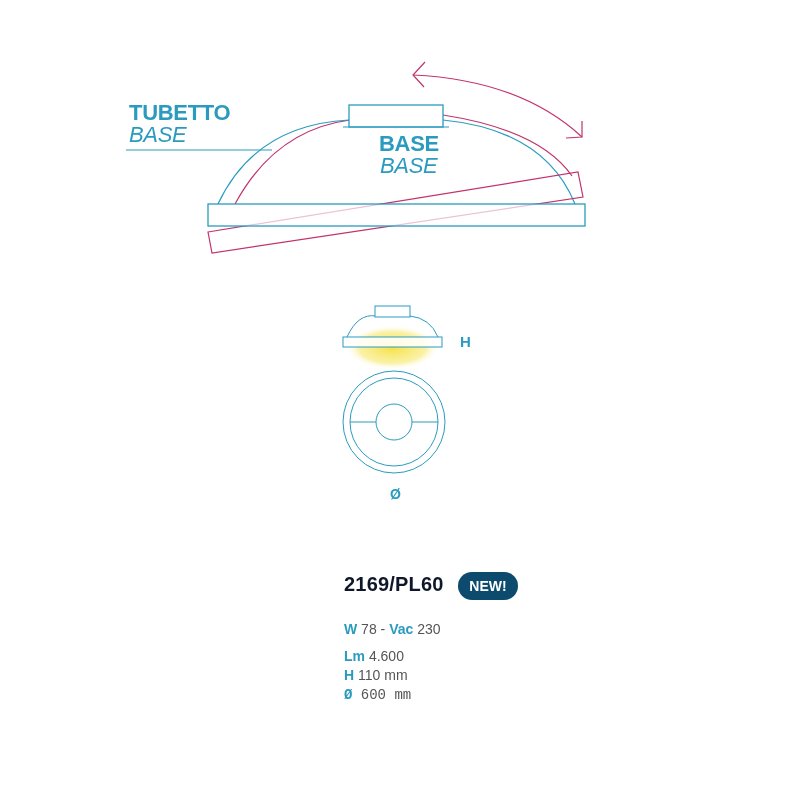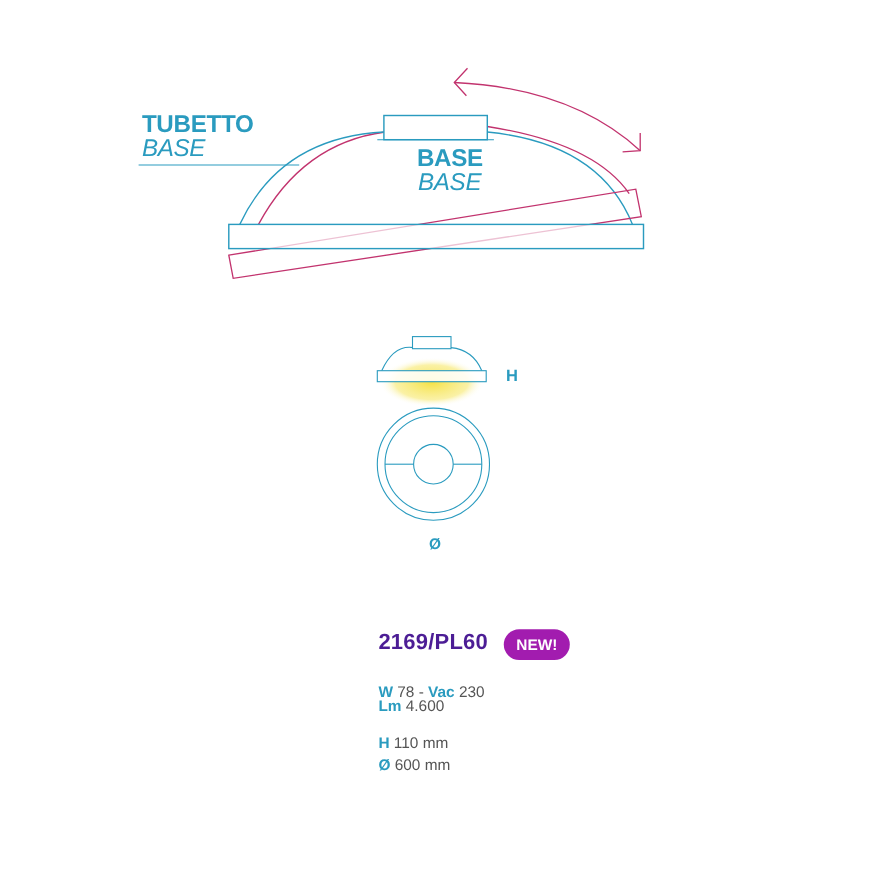--- a/index.html
+++ b/index.html
@@ -7,25 +7,25 @@
   svg.main { position: absolute; left: 0; top: 0; }
   .lbl { position: absolute; color: #2a9bbf; font-size: 22px; font-weight: bold; letter-spacing: -0.3px; line-height: 22px; }
   .lbl.it { font-style: italic; font-weight: normal; }
   .lbl-tub { left: 129px; top: 102px; }
   .lbl-tube { left: 129px; top: 124px; }
   .lbl-base { left: 379px; top: 133px; }
   .lbl-base2 { left: 380px; top: 155px; }
   .lbl-h { left: 460px; top: 331px; font-size: 15px; }
   .lbl-o { left: 390px; top: 483px; font-size: 14px; }
   .spec { position: absolute; left: 344px; top: 573px; }
-  .model { font-size: 20px; font-weight: bold; color: #4c1d95; display: inline-block; letter-spacing: 0.2px; }
-  .badge { position: absolute; left: 114px; top: -1px; width: 60px; height: 28px; border-radius: 14px; background: #a21caf; color: #fff; font-weight: bold; font-size: 14px; text-align: center; line-height: 28px; }
+  .model { font-size: 20px; font-weight: bold; color: #0f172a; display: inline-block; letter-spacing: 0.2px; }
+  .badge { position: absolute; left: 114px; top: -1px; width: 60px; height: 28px; border-radius: 14px; background: #0c4a6e; color: #fff; font-weight: bold; font-size: 14px; text-align: center; line-height: 28px; }
   .row { position: absolute; font-size: 14px; color: #555; white-space: nowrap; left: 0; }
   .row b { color: #2a9bbf; font-weight: bold; }
-  .r1 { top: 48px; } .r2 { top: 60px; text-align: right; } .r3 { top: 94px; } .r4 { top: 114px; }
+  .r1 { top: 48px; } .r2 { top: 75px; text-align: right; } .r3 { top: 94px; } .r4 { top: 114px; font-family: Liberation Mono, monospace; }
 </style>
 </head>
 <body>
 
 <svg class="main" width="800" height="800" viewBox="0 0 800 800">
   <defs>
     <radialGradient id="glow" cx="50%" cy="50%" r="50%">
       <stop offset="0%" stop-color="#f5e03a" stop-opacity="0.95"></stop>
       <stop offset="70%" stop-color="#f7e86a" stop-opacity="0.6"></stop>
       <stop offset="100%" stop-color="#ffffff" stop-opacity="0"></stop>

